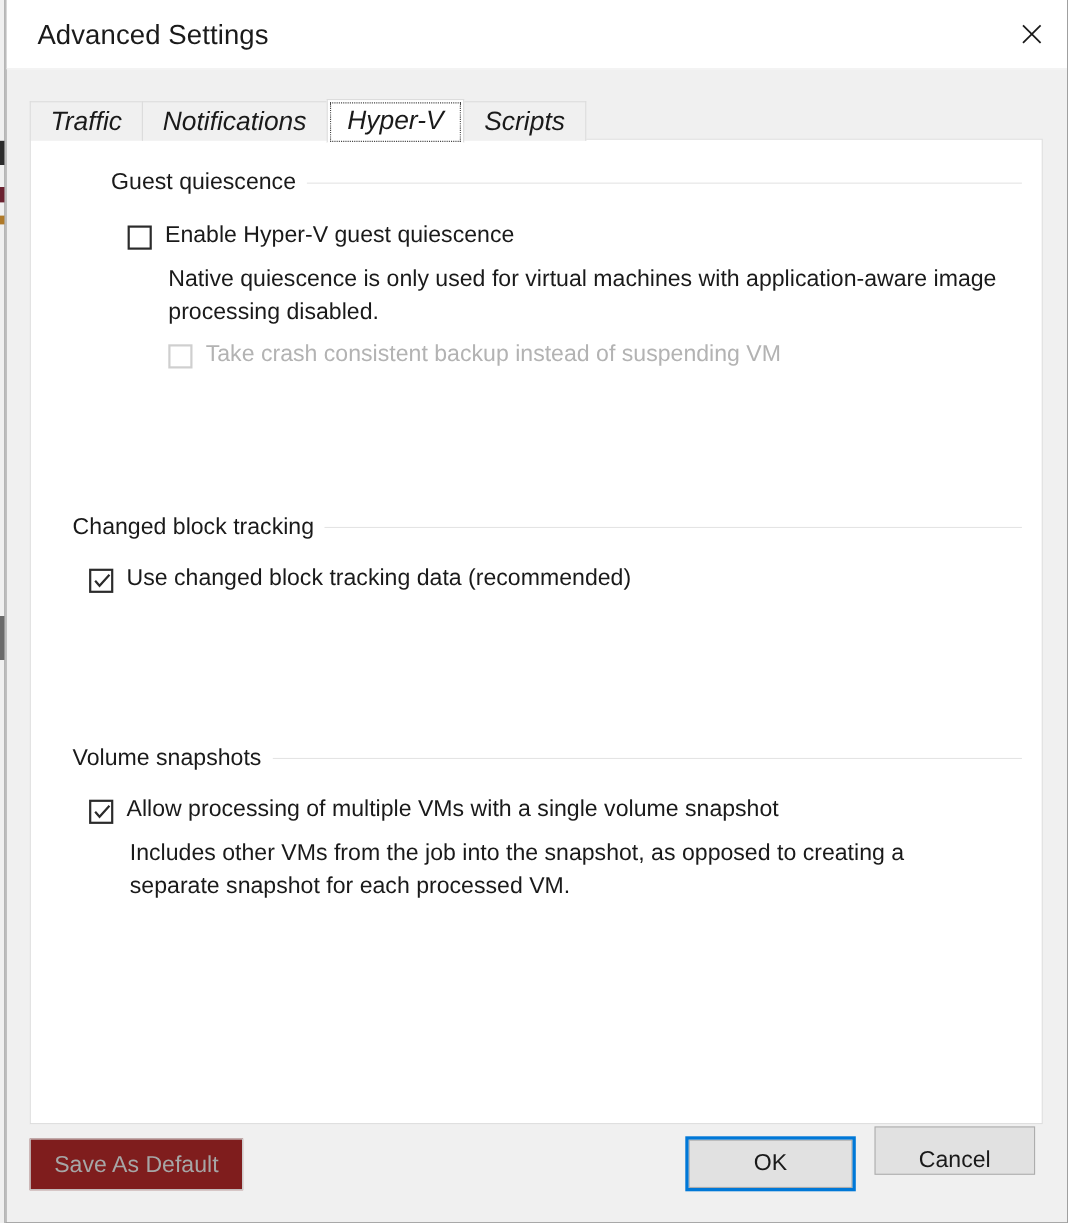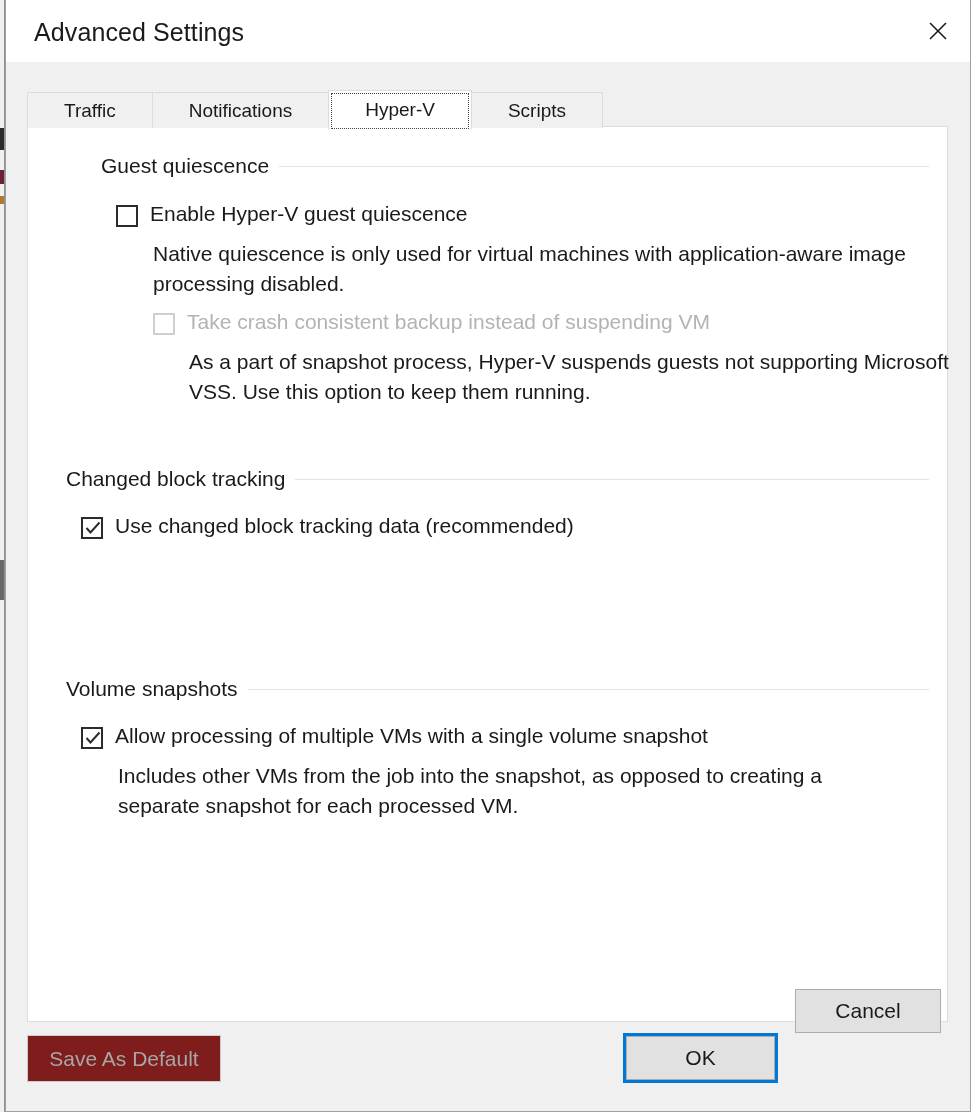--- a/index.html
+++ b/index.html
@@ -108,26 +108,27 @@
   .tab {
     position: relative;
     height: 36px;
     box-sizing: border-box;
     border: 1px solid #dcdcdc;
     border-bottom: none;
     background: #f0f0f0;
     display: flex;
     align-items: center;
     justify-content: center;
-    padding: 0 36px;
+    padding: 0 18px;
     margin-right: -1px;
-    font-size: 19px;
+    font-size: 24px;
     color: #1a1a1a;
     white-space: nowrap;
     cursor: default;
+    font-style: italic;
   }
   .tab.selected {
     background: #ffffff;
     border: 1px solid #dcdcdc;
     border-bottom: 1px solid #ffffff;
     height: 40px;
     z-index: 4;
     margin-bottom: -2px;
   }
   .tab.selected .focus-ring {
@@ -291,21 +292,20 @@
         <span class="cblabel">Enable Hyper-V guest quiescence</span>
       </div>
 
       <div class="desc" style="margin-top:12px; margin-left:52px; width:790px;">Native quiescence is only used for virtual machines with application-aware image processing disabled.</div>
 
       <div class="cbrow" style="margin-top:10px; margin-left:52px;">
         <span class="cbox disabled"></span>
         <span class="cblabel disabled">Take crash consistent backup instead of suspending VM</span>
       </div>
 
-      <div class="desc" style="margin-top:12px; margin-left:88px; width:760px;">As a part of snapshot process, Hyper-V suspends guests not supporting Microsoft VSS. Use this option to keep them running.</div>
     </div>
 
     <div class="group" style="left:38px; right:18px; top:341px;">
       <div class="group-head">
         <span class="group-title">Changed block tracking</span>
         <span class="group-rule"></span>
       </div>
 
       <div class="cbrow" style="margin-top:23px; margin-left:15px;">
         <span class="cbox">
@@ -338,18 +338,18 @@
 
   </div>
 
   <div>
     <div class="btn disabled" style="left:21px; top:1035px; width:194px; height:47px;">
       <span>Save As Default</span>
     </div>
     <div class="btn default-btn" style="left:620px; top:1036px; width:149px; height:44px;">
       <span>OK</span>
     </div>
-    <div class="btn" style="left:789px; top:989px; width:146px; height:44px;">
+    <div class="btn" style="left:789px; top:1024px; width:146px; height:44px;align-items:flex-end;">
       <span>Cancel</span>
     </div>
   </div>
 
 </div>
 
 </body></html>

